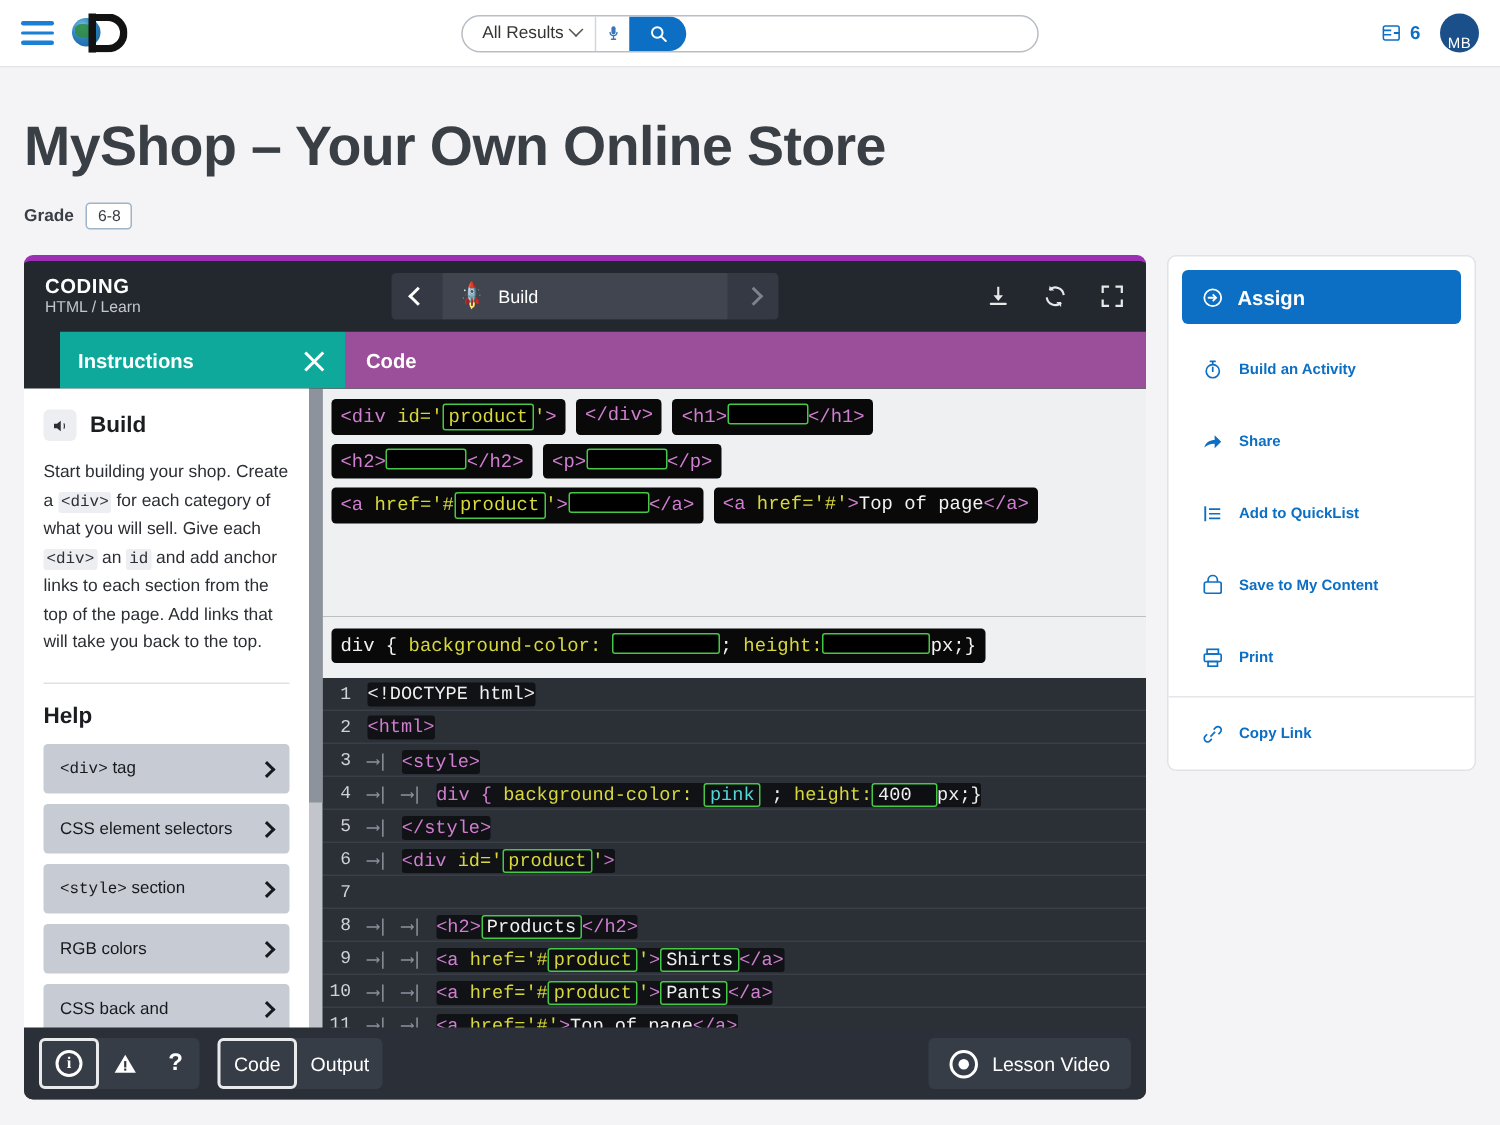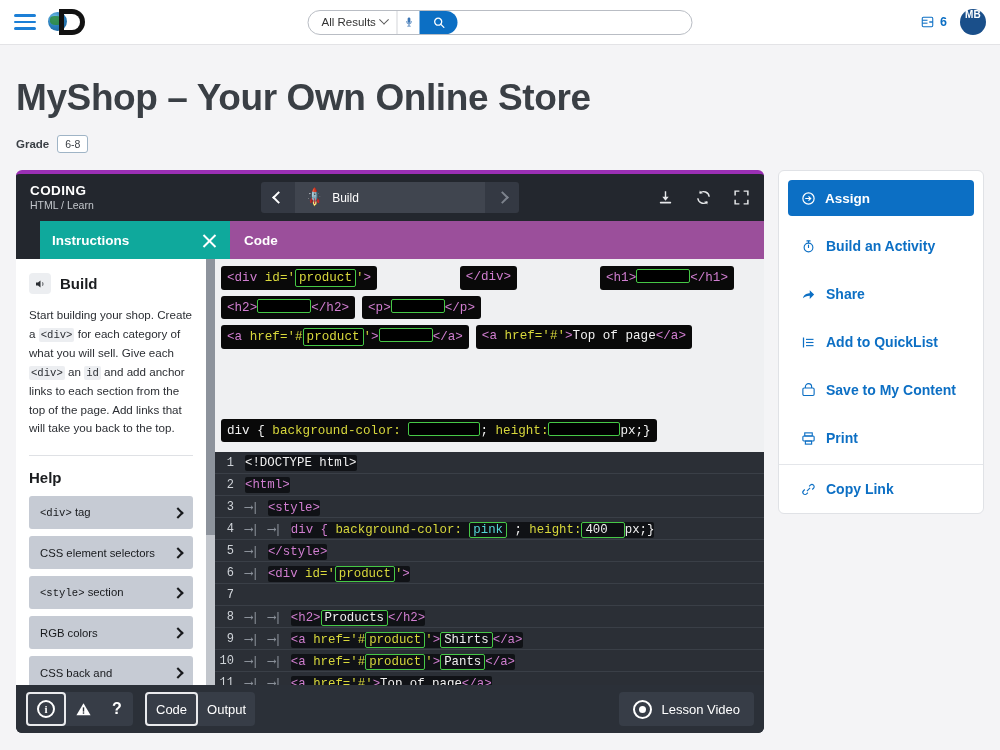--- a/index.html
+++ b/index.html
@@ -65,22 +65,22 @@
     border-radius: 0 13px 13px 0; cursor: pointer;
   }
   .search-go svg { width: 13px; height: 13px; }
 
   .nav-right { margin-left: auto; display: flex; align-items: center; gap: 13px; }
   .quicklist { display: flex; align-items: center; gap: 5px; color: #0c6fc4; cursor: pointer; }
   .quicklist svg { width: 15px; height: 14px; }
   .quicklist .ql-count { font-size: 12.5px; font-weight: bold; color: #0c6fc4; }
   .avatar {
     width: 26px; height: 26px; border-radius: 50%; background: #1a4f8a;
-    color: #fff; font-size: 10px; font-weight: bold;
-    display: flex; align-items: flex-start; justify-content: center;
+    color: #fff; font-size: 10px; font-weight: normal;
+    display: flex; align-items: flex-end; justify-content: center;
     letter-spacing: .3px; cursor: pointer;
   }
 
   
   .page-head { padding: 32px 0 0 16px; }
   .page-title {
     font-size: 37px; font-weight: bold; color: #3a3f45; letter-spacing: -.4px;
   }
   .grade-row { display: flex; align-items: center; gap: 8px; margin-top: 16px; }
   .grade-label { font-size: 11.5px; color: #3a3f45; font-weight: bold; }
@@ -179,21 +179,21 @@
 
   
   .code-pane { flex: 1; position: relative; background: #2b2f36; overflow: hidden; }
   .code-scroll { position: absolute; left: 0; top: 0; width: 9px; height: 100%; background: #c2c6cc; }
   .code-scroll .thumb { width: 100%; height: 276px; background: #8d939c; }
   .snips {
     background: #eff0f2; padding: 7px 6px 9px 6px; min-height: 152px;
     margin-left: 9px;
   }
   .snip-row { display: flex; gap: 7px; margin-bottom: 6px; }
-  .snip-row.r1 { justify-content: space-between; padding-right: 24px;}
+  .snip-row.r1 { justify-content: flex-start; padding-right: 24px;}
   .snip {
     background: #090909; border-radius: 3px; padding: 3px 6px;
     font-family: "Liberation Mono", monospace; font-size: 12.6px;
     white-space: nowrap; cursor: pointer; line-height: 1.28;
   }
   .snip .tag { color: #d07ed0; }
   .snip .attr { color: #d8d83c; }
   .snip .txt { color: #f2f2f2; }
   .snip .prop { color: #d8d83c; }
   .snip .kw { color: #f2f2f2; }
@@ -261,21 +261,21 @@
     padding: 9px 9px 0 9px;
   }
   .assign-btn {
     height: 36px; background: #0c6fc4; border-radius: 4px; color: #fff;
     display: flex; align-items: center; gap: 9px; padding-left: 13px;
     font-size: 13.5px; font-weight: bold; cursor: pointer; margin-bottom: 6px;
   }
   .assign-btn svg { width: 15px; height: 15px; }
   .act-item {
     height: 48px; display: flex; align-items: center; gap: 10px; padding-left: 13px;
-    color: #0c6fc4; font-size: 14px; font-weight: bold; cursor: pointer;
+    color: #0c6fc4; font-size: 10px; font-weight: bold; cursor: pointer;
   }
   .act-item svg { width: 15px; height: 15px; flex: 0 0 15px; }
   .act-sep { height: 1px; background: #e4e6ea; margin: 2px -9px 0 -9px; }
 </style>
 </head>
 <body>
 
 <div class="topnav">
   <div class="hamburger">
     <span></span>

